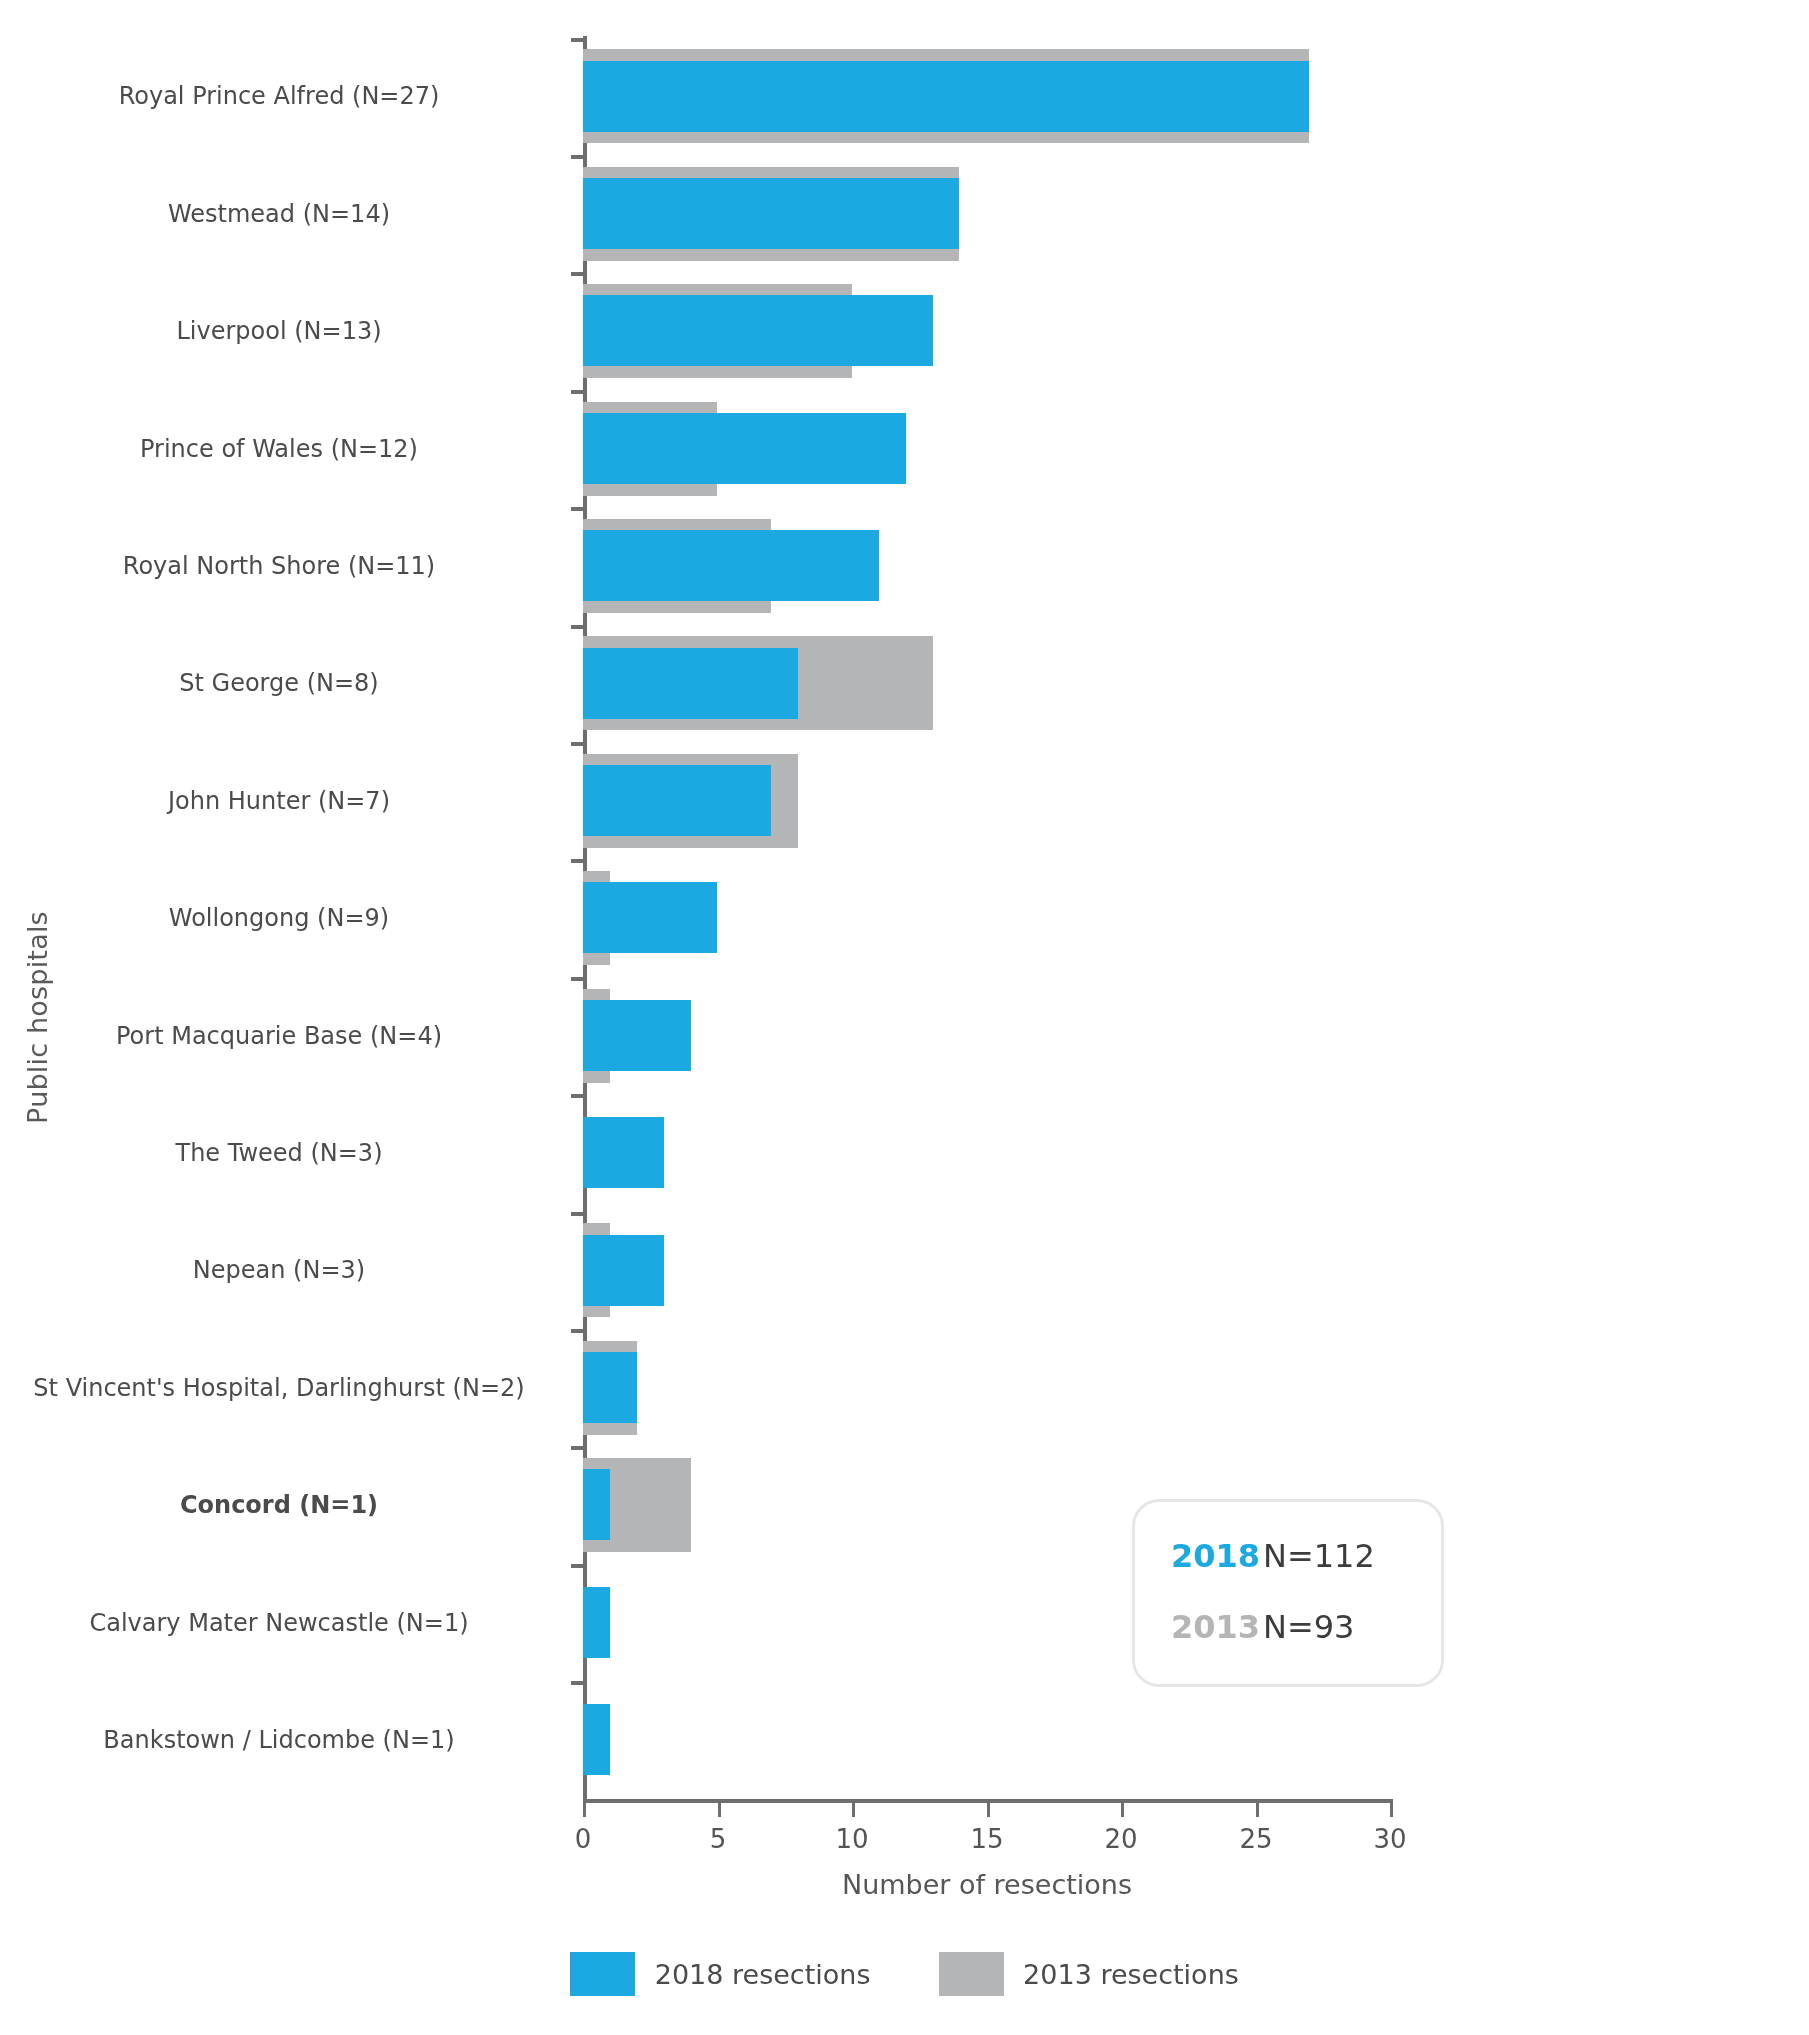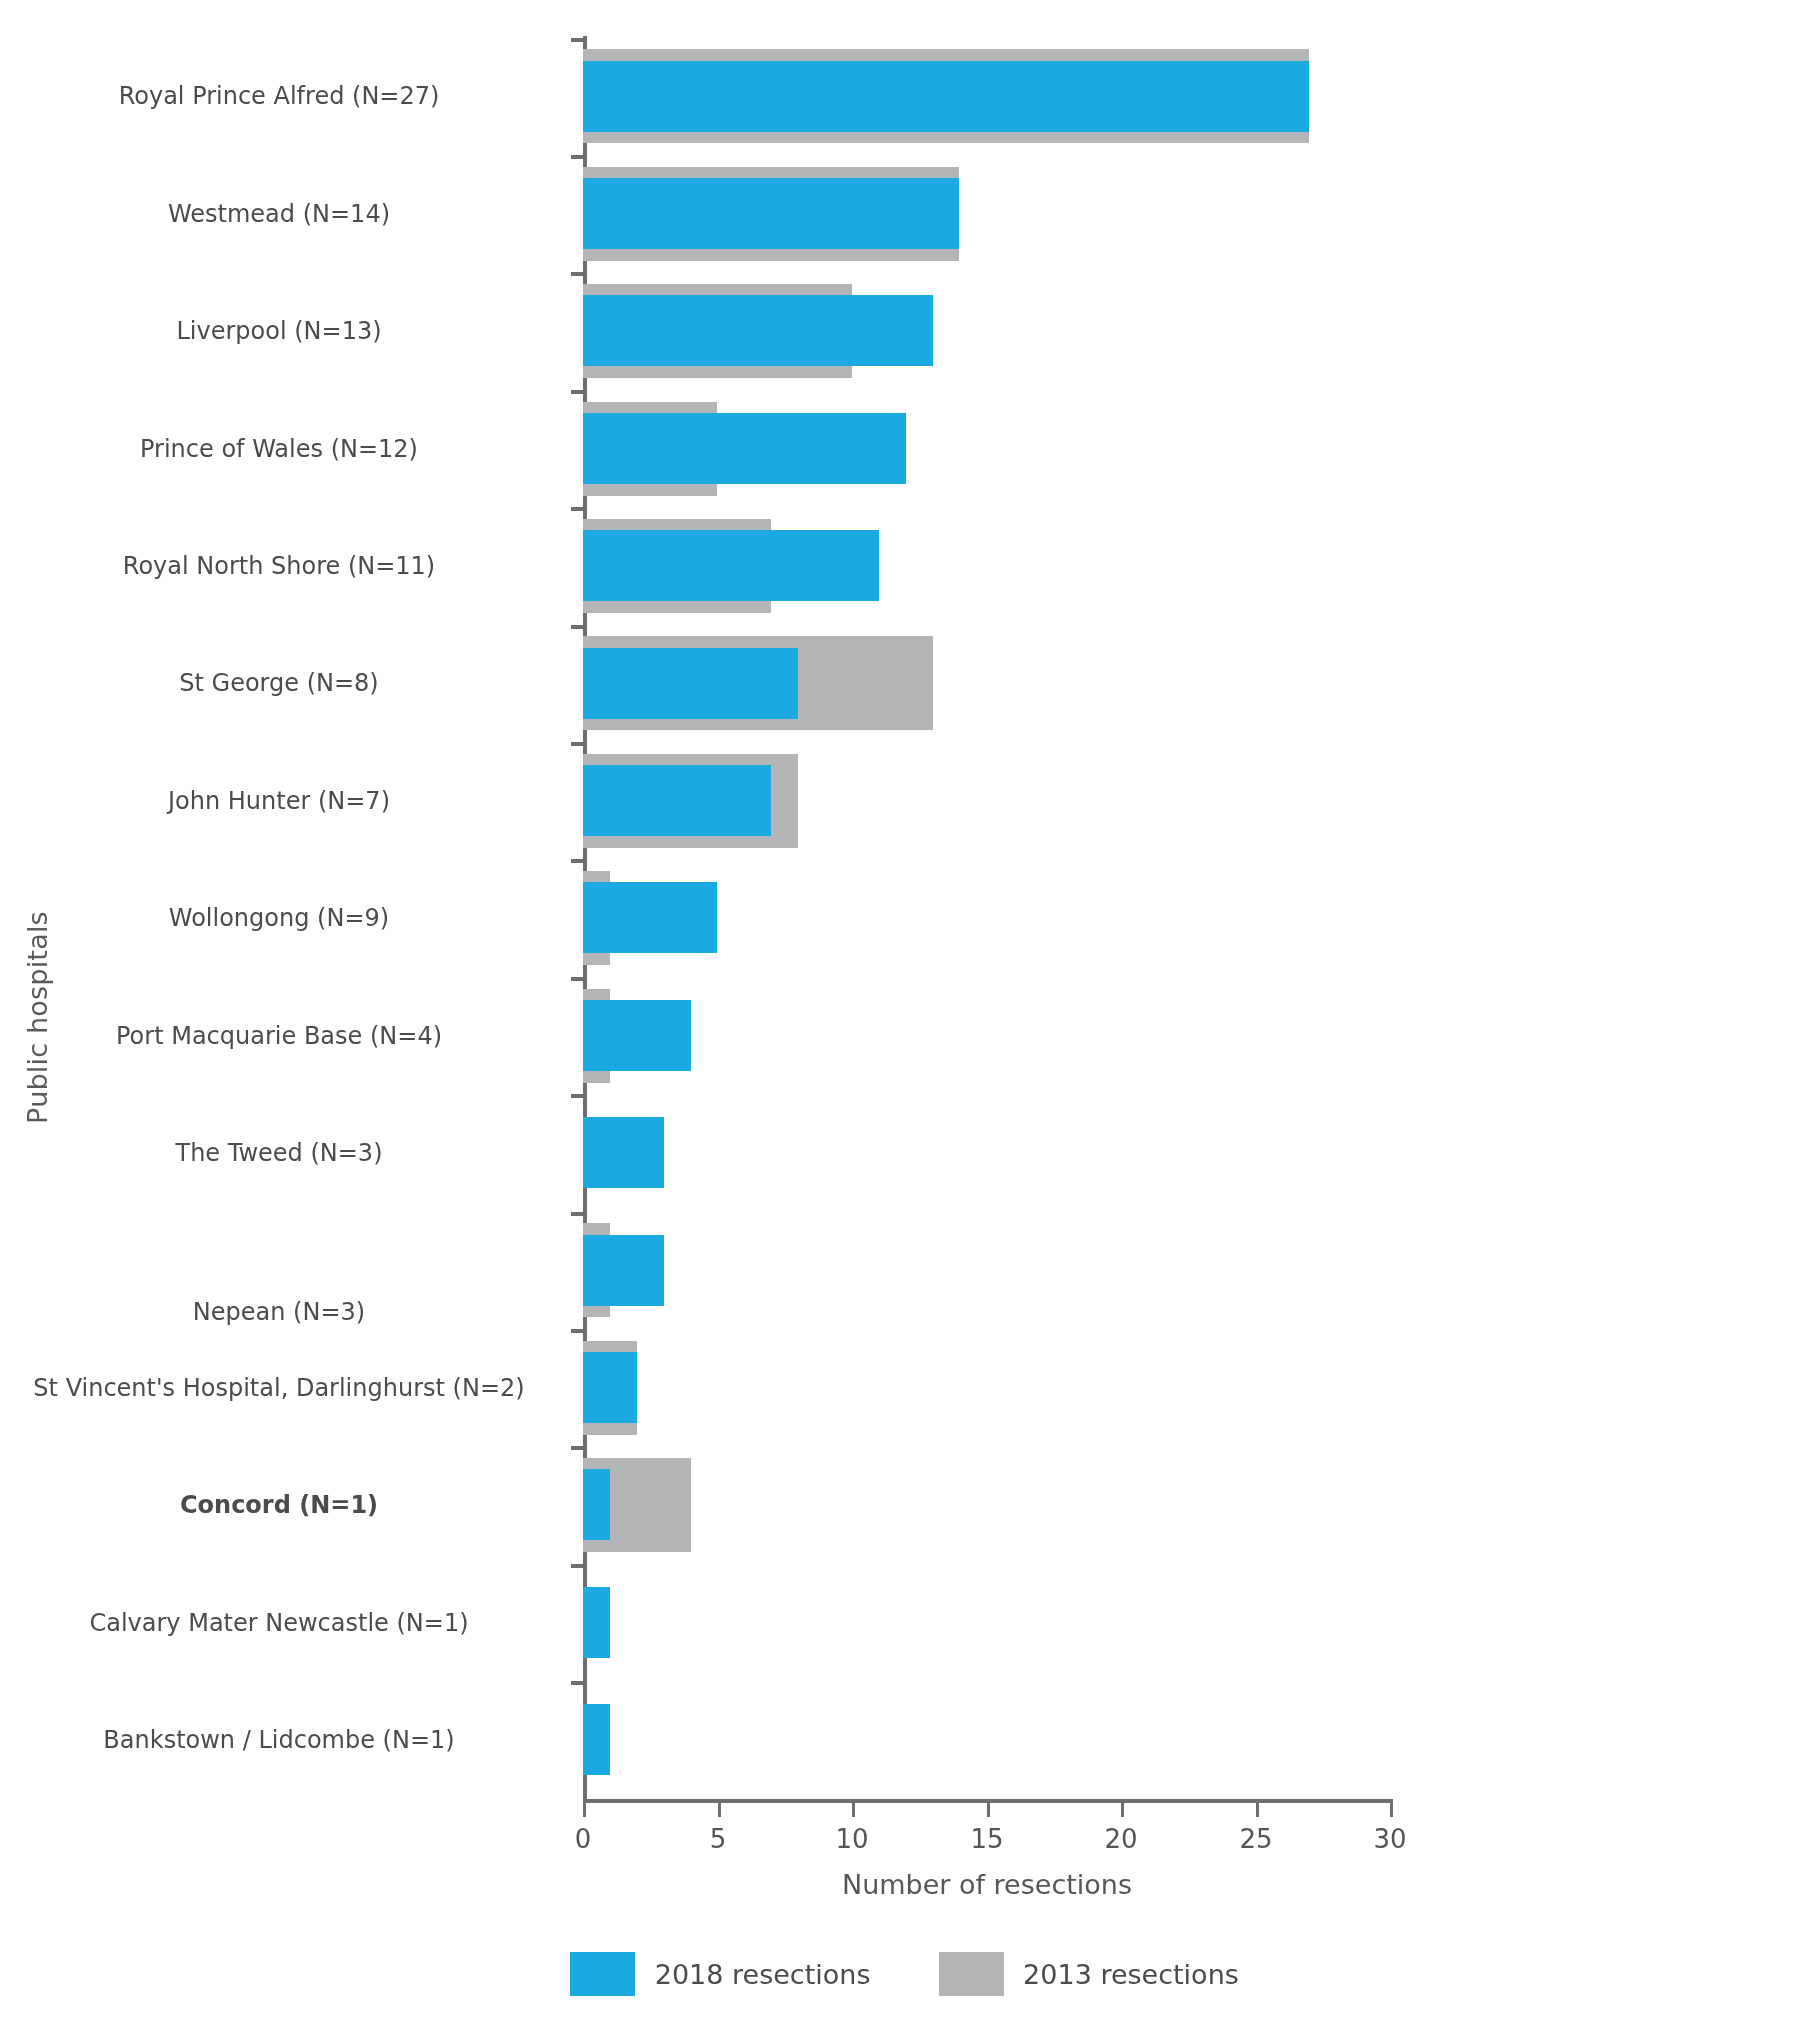--- a/index.html
+++ b/index.html
@@ -200,21 +200,21 @@
       <div class="ylabel-wrap" style="top: 96px;">Royal Prince Alfred (N=27)</div>
       <div class="ylabel-wrap" style="top: 214px;">Westmead (N=14)</div>
       <div class="ylabel-wrap" style="top: 331px;">Liverpool (N=13)</div>
       <div class="ylabel-wrap" style="top: 449px;">Prince of Wales (N=12)</div>
       <div class="ylabel-wrap" style="top: 566px;">Royal North Shore (N=11)</div>
       <div class="ylabel-wrap" style="top: 683px;">St George (N=8)</div>
       <div class="ylabel-wrap" style="top: 801px;">John Hunter (N=7)</div>
       <div class="ylabel-wrap" style="top: 918px;">Wollongong (N=9)</div>
       <div class="ylabel-wrap" style="top: 1036px;">Port Macquarie Base (N=4)</div>
       <div class="ylabel-wrap" style="top: 1153px;">The Tweed (N=3)</div>
-      <div class="ylabel-wrap" style="top: 1270px; margin-top: 42px;">Nepean (N=3)</div>
+      <div class="ylabel-wrap" style="top: 1270px;">Nepean (N=3)</div>
       <div class="ylabel-wrap" style="top: 1388px;">St Vincent's Hospital, Darlinghurst (N=2)</div>
       <div class="ylabel-wrap" style="top: 1505px; font-weight: bold;">Concord (N=1)</div>
       <div class="ylabel-wrap" style="top: 1623px;">Calvary Mater Newcastle (N=1)</div>
       <div class="ylabel-wrap" style="top: 1740px;">Bankstown / Lidcombe (N=1)</div>
     </div>
   <div id="y-ticks-layer">
       <div class="ytick" style="top: 38px;"></div>
       <div class="ytick" style="top: 155px;"></div>
       <div class="ytick" style="top: 272px;"></div>
       <div class="ytick" style="top: 390px;"></div>
@@ -271,20 +271,30 @@
       <div class="xtick" style="left: 1121px;"></div>
       <div class="xticklabel" style="left: 1121px;">20</div>
       <div class="xtick" style="left: 1256px;"></div>
       <div class="xticklabel" style="left: 1256px;">25</div>
       <div class="xtick" style="left: 1390px;"></div>
       <div class="xticklabel" style="left: 1390px;">30</div>
     </div>
 
   <div id="x-axis-title">Number of resections</div>
 
+  <div id="summary-box">
+    <div class="summary-row">
+      <span class="summary-year y2018">2018</span>
+      <span class="summary-n">N=112</span>
+    </div>
+    <div class="summary-row">
+      <span class="summary-year y2013">2013</span>
+      <span class="summary-n">N=93</span>
+    </div>
+  </div>
 
   <div id="legend">
     <div class="legend-item">
       <span class="legend-swatch sw2018"></span>
       <span class="legend-text">2018 resections</span>
     </div>
     <div class="legend-item">
       <span class="legend-swatch sw2013"></span>
       <span class="legend-text">2013 resections</span>
     </div>

